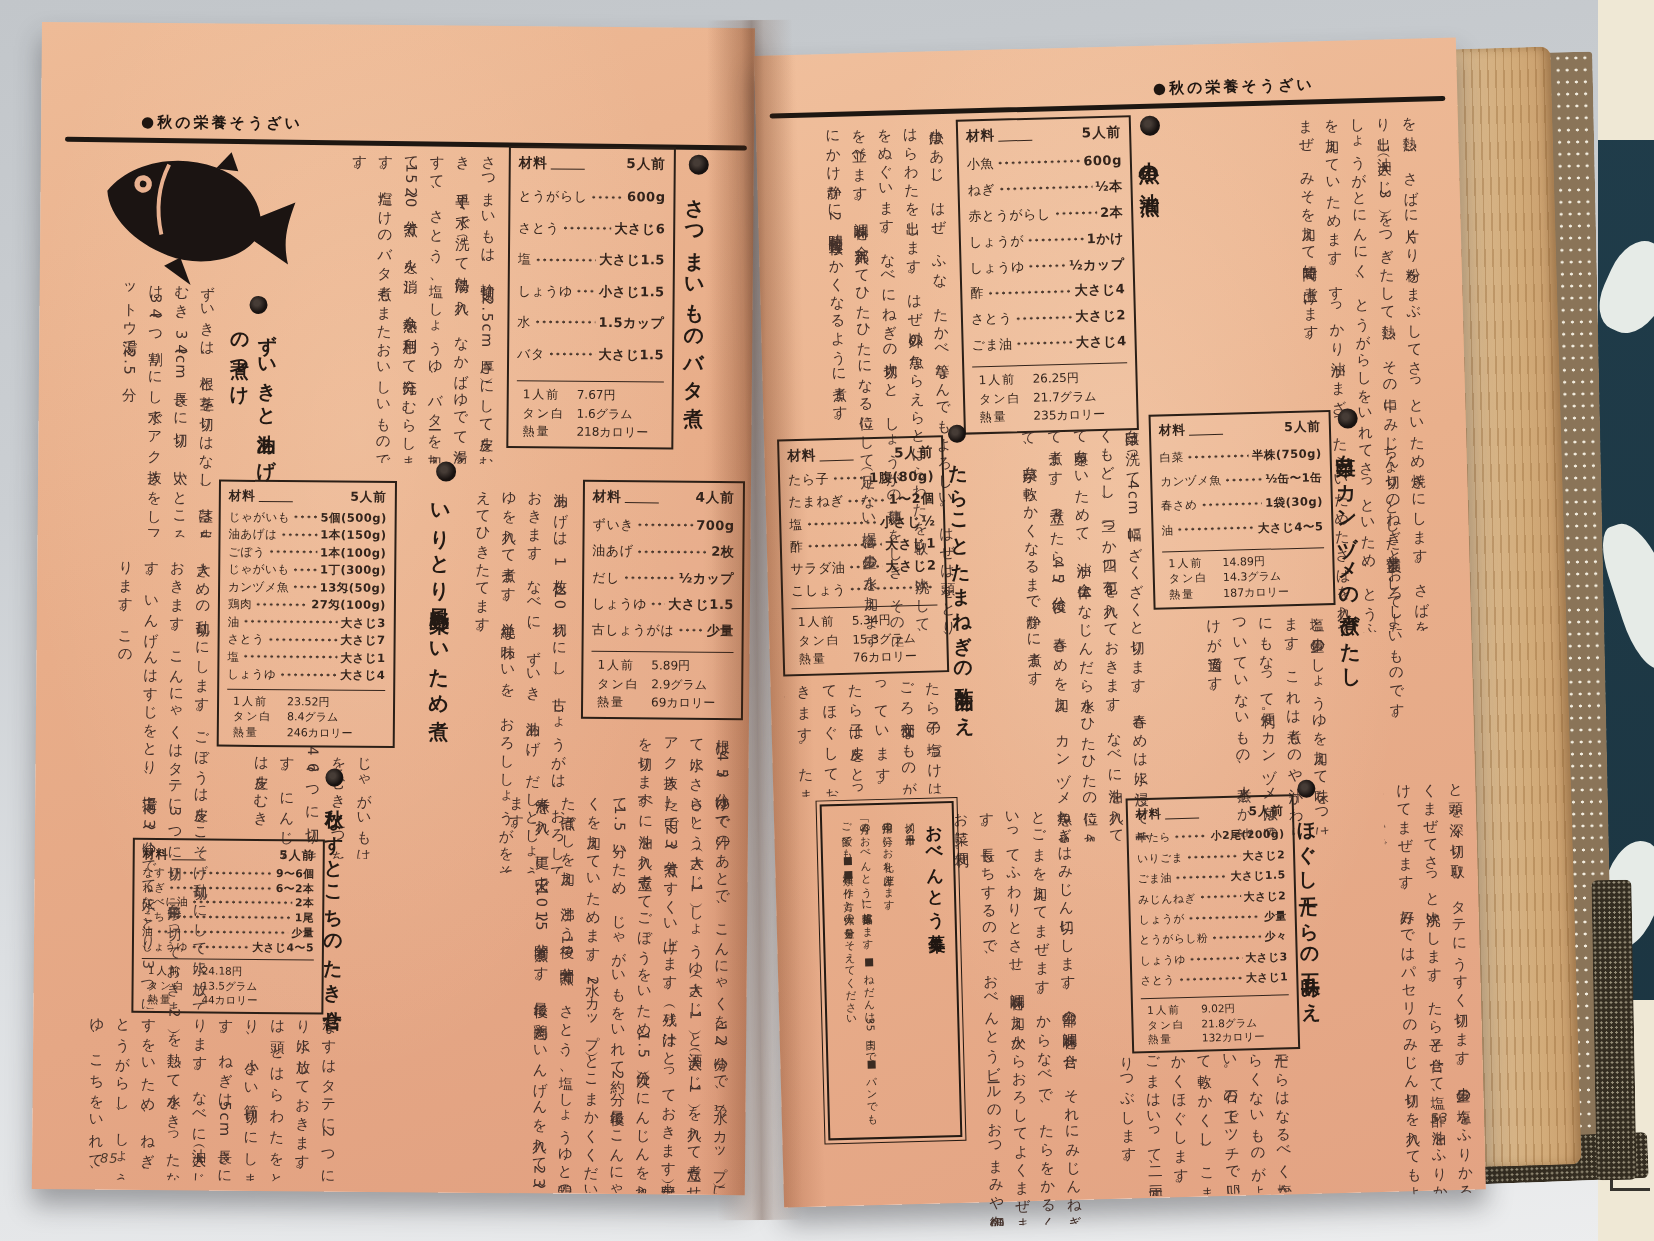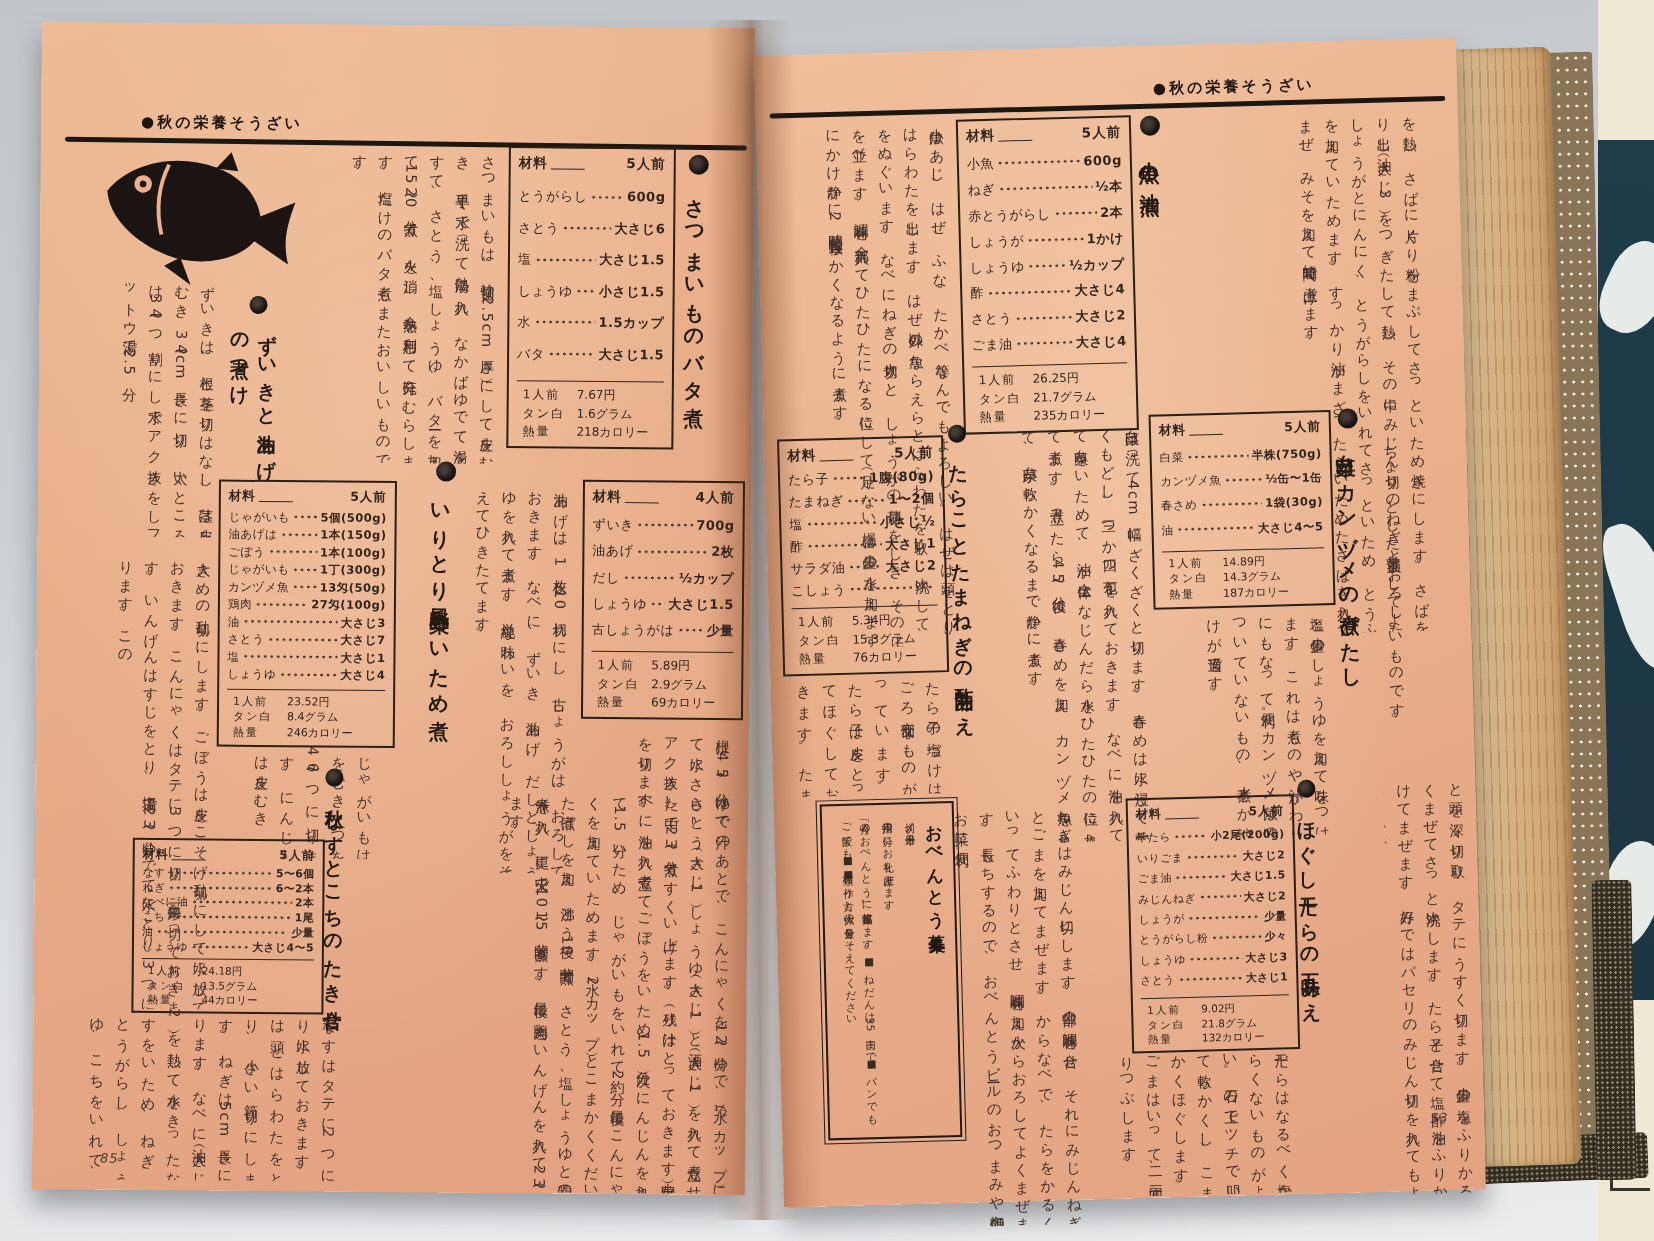--- a/index.html
+++ b/index.html
@@ -332,21 +332,21 @@
   <div class="mat-box box-xs" style="left:98px;top:815px;width:172px;height:160px;">
       <div class="mb-head">
         <span class="mb-label">材料</span>
         <span class="mb-rule"></span>
         <span class="mb-serves">5人前</span>
       </div>
       <div class="mb-rows">
         <div class="ing">
           <span>なす</span>
           <span class="dots"></span>
-          <span class="amt">5〜6個</span>
+          <span class="amt">9〜6個</span>
         </div>
         <div class="ing">
           <span>ねぎ</span>
           <span class="dots"></span>
           <span class="amt">6〜2本</span>
         </div>
         <div class="ing">
           <span>なべに油</span>
           <span class="dots"></span>
           <span class="amt">2本</span>

